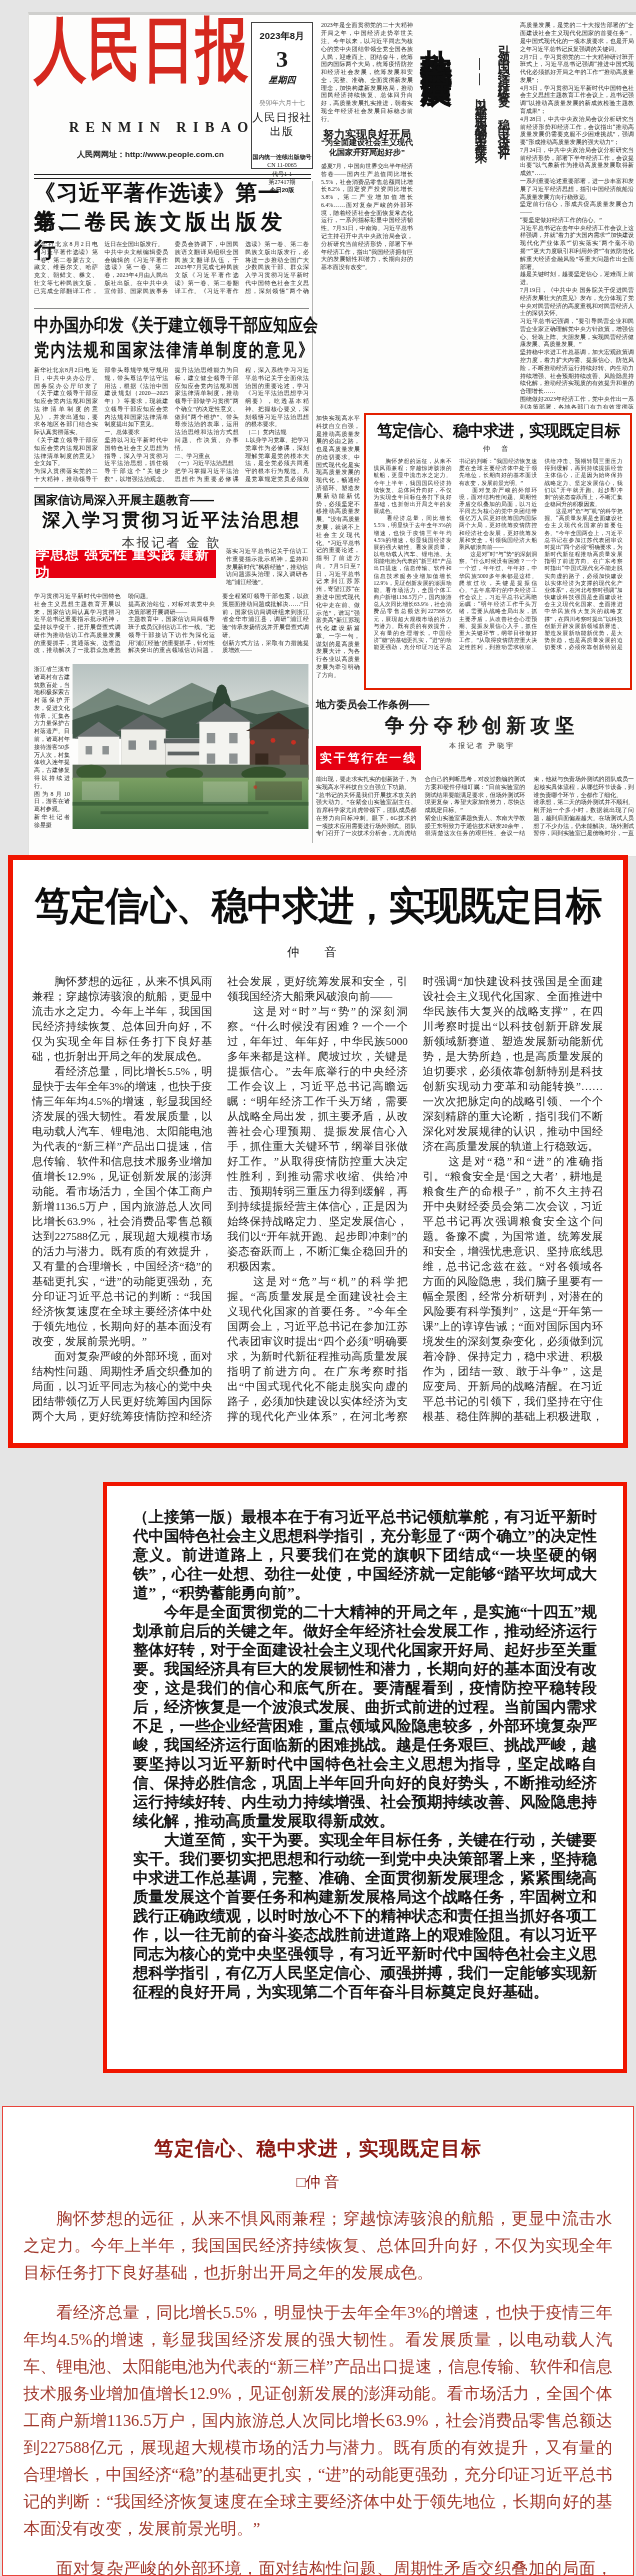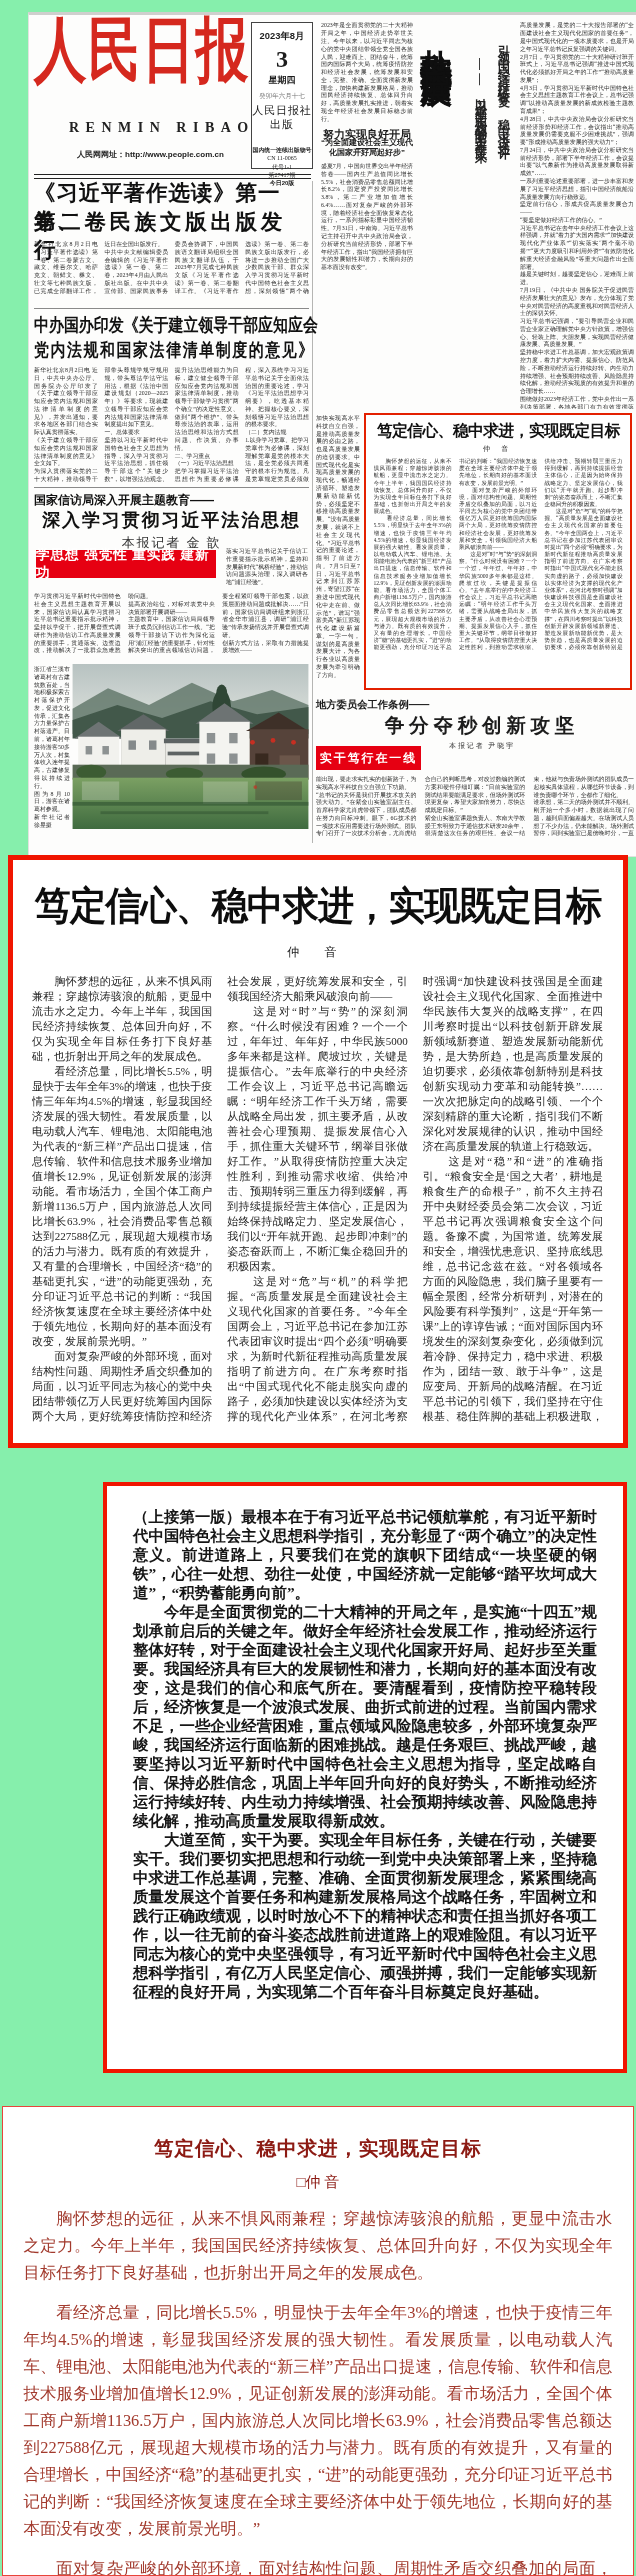--- a/index.html
+++ b/index.html
@@ -1,36 +1,36 @@
 <!DOCTYPE html>
 <html style="font-size:15px"><head>
 <meta charset="utf-8">
 <style>
   html,body{margin:0;padding:0;background:#fff;}
-  #root{position:relative;width:637px;height:2576px;background:#86efac;overflow:hidden;
+  #root{position:relative;width:637px;height:2576px;background:#e5e5e5;overflow:hidden;
         font-family:"Liberation Serif","DejaVu Serif",serif;color:#1c1c1c;}
   .abs{position:absolute;}
   .hei{font-family:"Liberation Sans","DejaVu Sans",sans-serif;font-weight:bold;}
   .song{font-family:"Liberation Serif","DejaVu Serif",serif;}
   .tiny{font-size:5.9px;line-height:1.32;text-align:justify;color:#2a2a2a;white-space:pre-line;overflow:hidden;}
   .clip{overflow:hidden;}
   .ctr{text-align:center;}
   .paper{left:28px;top:12px;width:608px;height:841px;background:#fdfdfc;
          border:0.9px solid #e2e2e0;border-top:3.7px solid #cfcfcd;}
   .masthead-title{left:34px;top:15px;font-size:71px;line-height:1.0;color:#d5281e;font-weight:bold;
         font-family:"Liberation Serif","DejaVu Serif",serif;transform:scaleX(0.74);transform-origin:left top;
         letter-spacing:1.9px;white-space:nowrap;}
   .latin{left:69px;top:120px;font-size:14px;letter-spacing:6.5px;font-weight:bold;color:#222;}
   .web{left:77px;top:149px;font-size:8px;font-weight:bold;color:#222;}
   .datebox{left:251px;top:22.4px;width:62px;height:147px;border:0.9px solid #444;background:#fff;
            display:flex;flex-direction:column;align-items:center;padding-top:6.5px;box-sizing:border-box;}
   .datebox div{line-height:1.25;}
   .d-month{font-size:9.4px;font-weight:bold;}
   .d-day{font-size:24px;font-weight:bold;margin:1.9px 0;}
-  .d-week{font-size:9px;font-weight:bold;margin-bottom:5px;}
+  .d-week{font-size:9px;font-weight:bold;margin-bottom:12px;font-style:italic;}
   .d-lunar{font-size:6.5px;color:#777;margin-bottom:4.7px;}
   .d-pub{font-size:11px;margin-bottom:15px;letter-spacing:0.9px;text-align:center;}
   .d-s{font-size:5.9px;font-weight:bold;}
   .d-t{font-size:6px;margin-top:0.9px;}
   .rule2{height:2.8px;border-top:0.9px solid #222;border-bottom:0.9px solid #222;}
   .rule1{height:0;border-top:0.9px solid #8a8a8a;}
   .vrule{width:0;border-left:0.9px solid #b5b5b3;}
   .h1a{font-size:21.5px;letter-spacing:0.9px;line-height:1.3;color:#111;}
   .h2a{font-size:18px;line-height:1.35;color:#111;transform:scaleX(0.83);transform-origin:left top;white-space:nowrap;}
   .kicker{font-size:12px;color:#111;}

